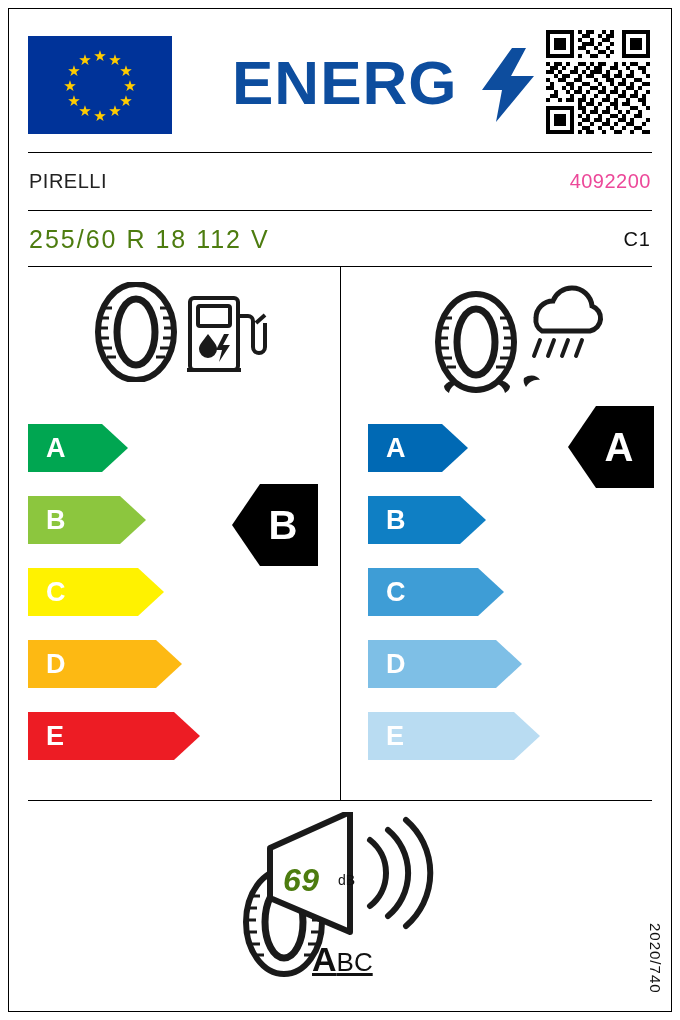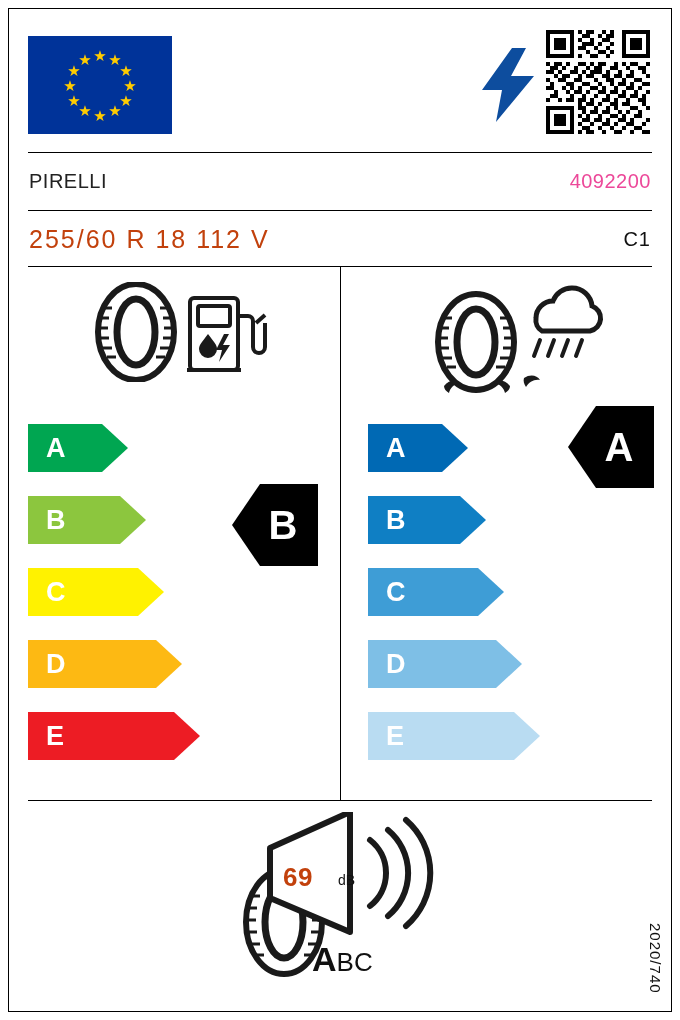--- a/index.html
+++ b/index.html
@@ -99,21 +99,21 @@
     font-size: 20px;
     color: #ec4899;
     letter-spacing: 0.5px;
     text-align: right;
   }
   .size {
     position: absolute;
     left: 29px;
     top: 225px;
     font-size: 25px;
-    color: #c2410c;
+    color: #4d7c0f;
     letter-spacing: 2px;
   }
   .classcode {
     position: absolute;
     right: 29px;
     top: 228px;
     font-size: 20px;
     color: #111;
     letter-spacing: 1px;
   }
@@ -167,39 +167,41 @@
     font-size: 40px;
     font-weight: bold;
     color: #ffffff;
   }
 
   
   .noise-db {
     position: absolute;
     left: 283px;
     top: 862px;
-    font-size: 26px;
+    font-size: 32px;
     font-weight: bold;
-    color: #c2410c;
+    color: #4d7c0f;
     letter-spacing: 0.5px;
+    font-style: italic;
   }
   .noise-unit {
     position: absolute;
     left: 338px;
     top: 872px;
     font-size: 14px;
     color: #111;
   }
   .noise-class {
     position: absolute;
     left: 312px;
     top: 940px;
     font-size: 34px;
     font-weight: bold;
     color: #111;
+    text-decoration: underline;
   }
   .noise-class .rest {
     font-size: 26px;
     font-weight: normal;
   }
 
   .regdate {
     position: absolute;
     right: 16px;
     bottom: 26px;
@@ -224,20 +226,21 @@
       <div class="eu-star" style="left: 90.4808px; top: 56.5px;">★</div>
       <div class="eu-star" style="left: 79.5px; top: 67.4808px;">★</div>
       <div class="eu-star" style="left: 64.5px; top: 71.5px;">★</div>
       <div class="eu-star" style="left: 49.5px; top: 67.4808px;">★</div>
       <div class="eu-star" style="left: 38.5192px; top: 56.5px;">★</div>
       <div class="eu-star" style="left: 34.5px; top: 41.5px;">★</div>
       <div class="eu-star" style="left: 38.5192px; top: 26.5px;">★</div>
       <div class="eu-star" style="left: 49.5px; top: 15.5192px;">★</div>
     </div>
 
+  <div class="energ-word">ENERG</div>
 
   <div class="bolt">
     <svg viewBox="0 0 52 74" width="52" height="74">
       <polygon points="30,0 0,42 20,42 14,74 52,28 29,28 44,0" fill="#0D4D9E"></polygon>
     </svg>
   </div>
 
   <div class="qr">
     <svg viewBox="0 0 26 26" width="104" height="104" shape-rendering="crispEdges">
       <rect width="26" height="26" fill="#fff"></rect>

